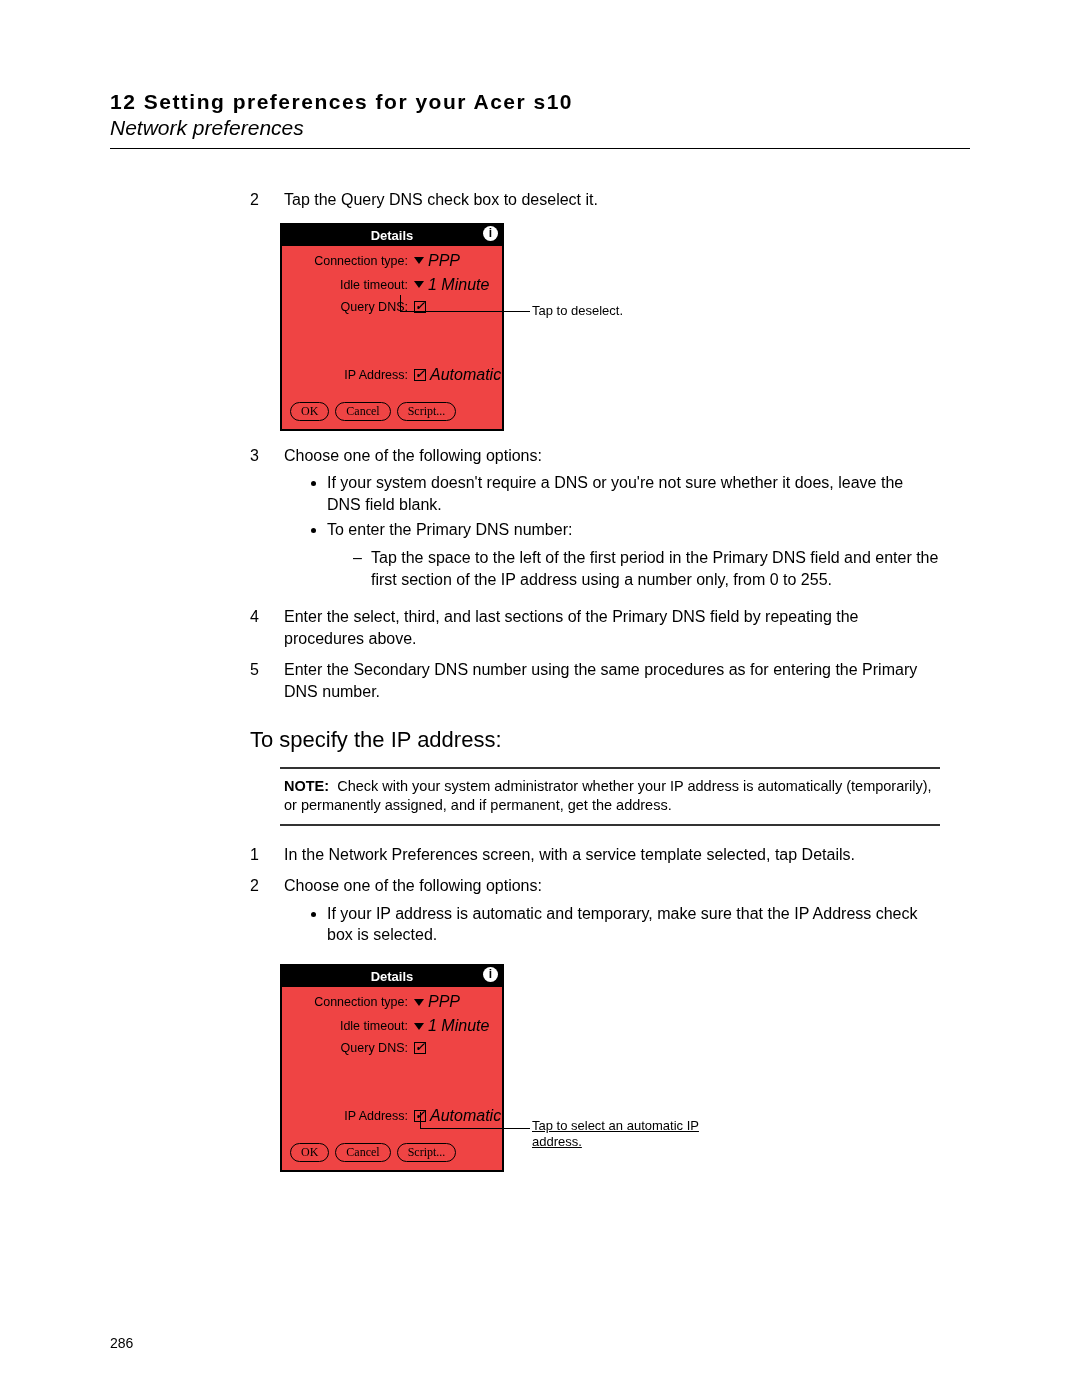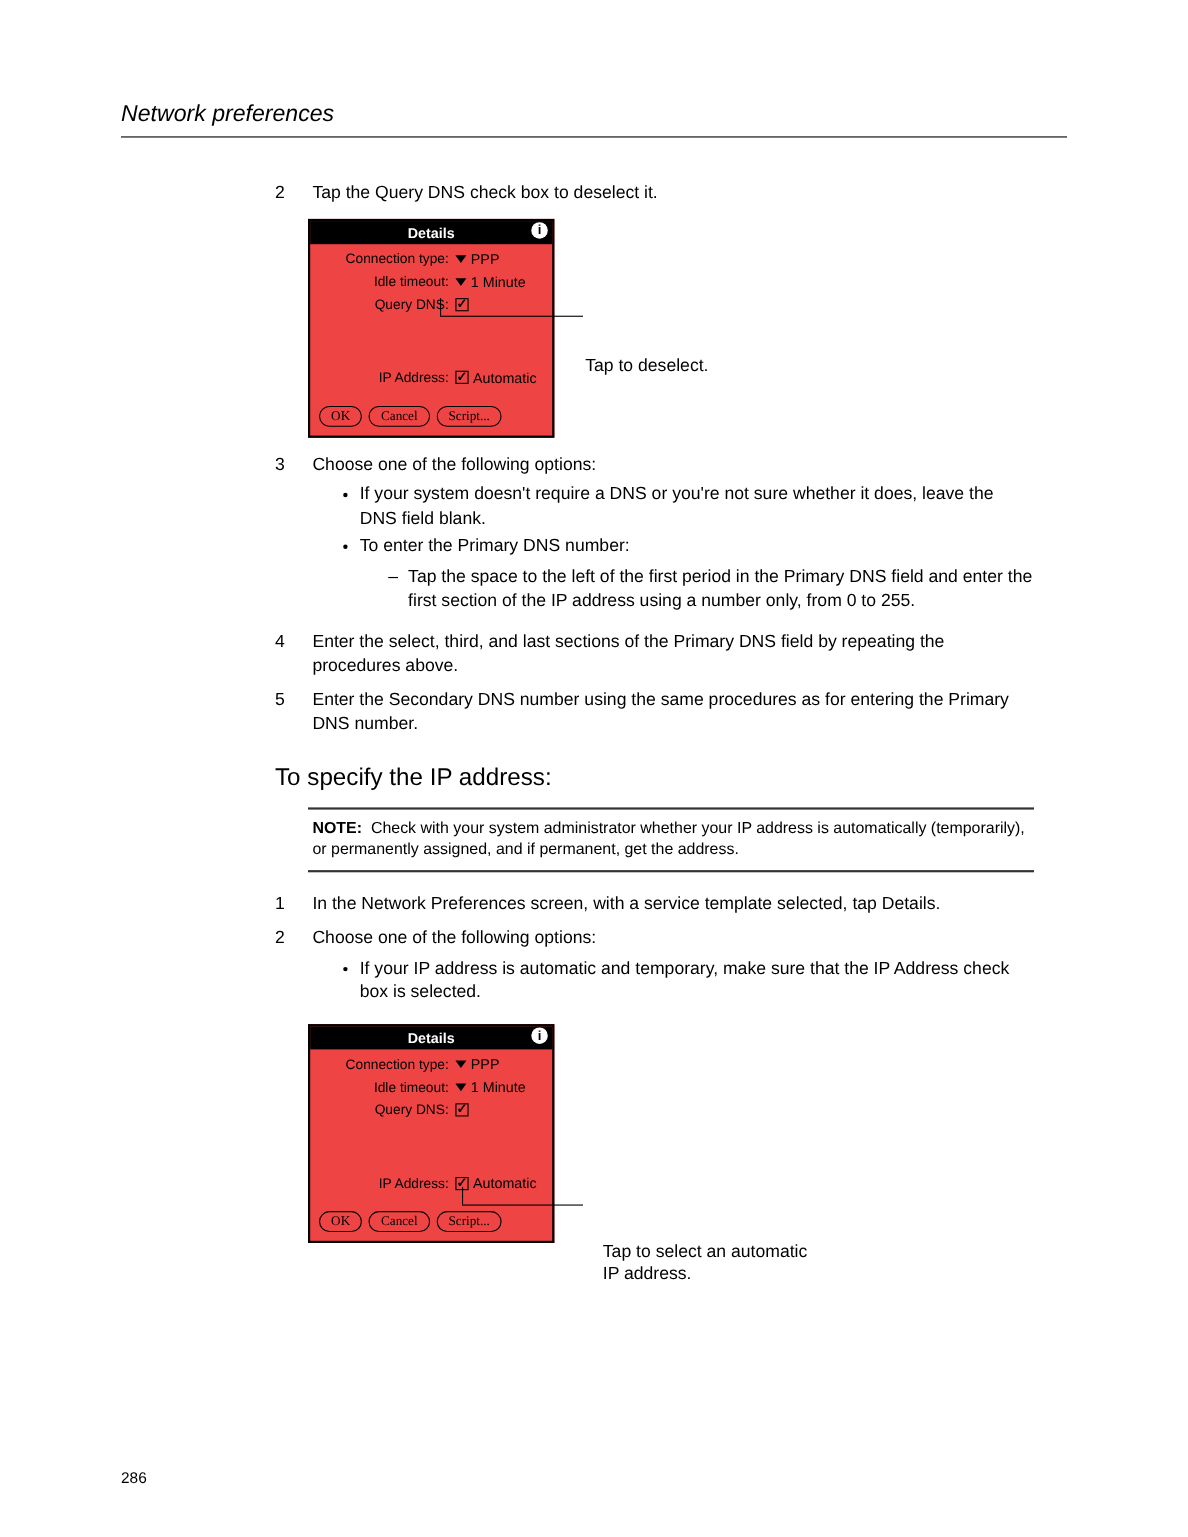--- a/index.html
+++ b/index.html
@@ -22,36 +22,37 @@
   .page-num{position:absolute;bottom:46px;left:110px;font-size:14px;}
 
   
   .palm-wrap{margin:12px 0 14px 170px;position:relative;}
   .palm{width:220px;border:2px solid #000;background:#ef4444;font-family:"Arial",sans-serif;font-size:13px;position:relative;}
   .palm-title{background:#000;color:#fff;text-align:center;font-weight:700;padding:3px 0;position:relative;}
   .palm-info{position:absolute;right:4px;top:1px;width:15px;height:15px;border-radius:50%;background:#fff;color:#000;font-weight:700;font-size:12px;line-height:15px;text-align:center;}
   .palm-body{padding:6px 8px 8px 24px;}
   .palm-row{display:flex;align-items:center;margin-bottom:6px;}
   .palm-label{flex:0 0 102px;text-align:right;padding-right:6px;font-size:12.5px;}
-  .palm-val{display:flex;align-items:center;font-size:13px;}
+  .palm-val{display:flex;align-items:center;font-size:16px;font-style:italic;}
   .tri{display:inline-block;width:0;height:0;border-left:5px solid transparent;border-right:5px solid transparent;border-top:7px solid #000;margin-right:4px;}
   .chk{display:inline-block;width:12px;height:12px;border:1.5px solid #000;margin-right:4px;position:relative;box-sizing:border-box;}
   .chk.checked:after{content:"✓";position:absolute;left:0;top:-3px;font-size:12px;font-weight:900;}
   .palm-gap{height:46px;}
   .palm-btns{display:flex;gap:6px;padding:4px 8px 8px 8px;font-family:Liberation Serif, serif;}
   .pbtn{border:1.5px solid #000;border-radius:10px;padding:1px 10px;font-size:12px;}
-  .callout{position:absolute;font-size:16px;line-height:1.25;margin-top:44px;}
+  .callout{position:absolute;font-size:13px;line-height:1.25;}
   .lead{position:absolute;border-top:1px solid #000;}
   .lead-v{position:absolute;border-left:1px solid #000;}
 </style>
 </head>
 <body>
 
 <div class="page">
 
+  <div class="chapter-line">12 Setting preferences for your Acer s10</div>
   <div class="chapter-sub">Network preferences</div>
   <hr class="rule">
 
   <div class="steps">
     <div class="step">
       <div class="step-num">2</div>
       <div class="step-body">Tap the Query DNS check box to deselect it.</div>
     </div>
   </div>
 
@@ -190,17 +191,17 @@
         </div>
       </div>
       <div class="palm-btns">
         <div class="pbtn">OK</div>
         <div class="pbtn">Cancel</div>
         <div class="pbtn">Script...</div>
       </div>
     </div>
     <div class="lead-v" style="left:140px;top:148px;height:16px;"></div>
     <div class="lead" style="left:140px;top:164px;width:110px;"></div>
-    <div class="callout" style="left:268px;top:154px;width:200px;">Tap to select an automatic IP address.</div>
+    <div class="callout" style="left:252px;top:154px;width:200px;text-decoration:underline;">Tap to select an automatic IP address.</div>
   </div>
 
   <div class="page-num">286</div>
 </div>
 
 </body></html>

